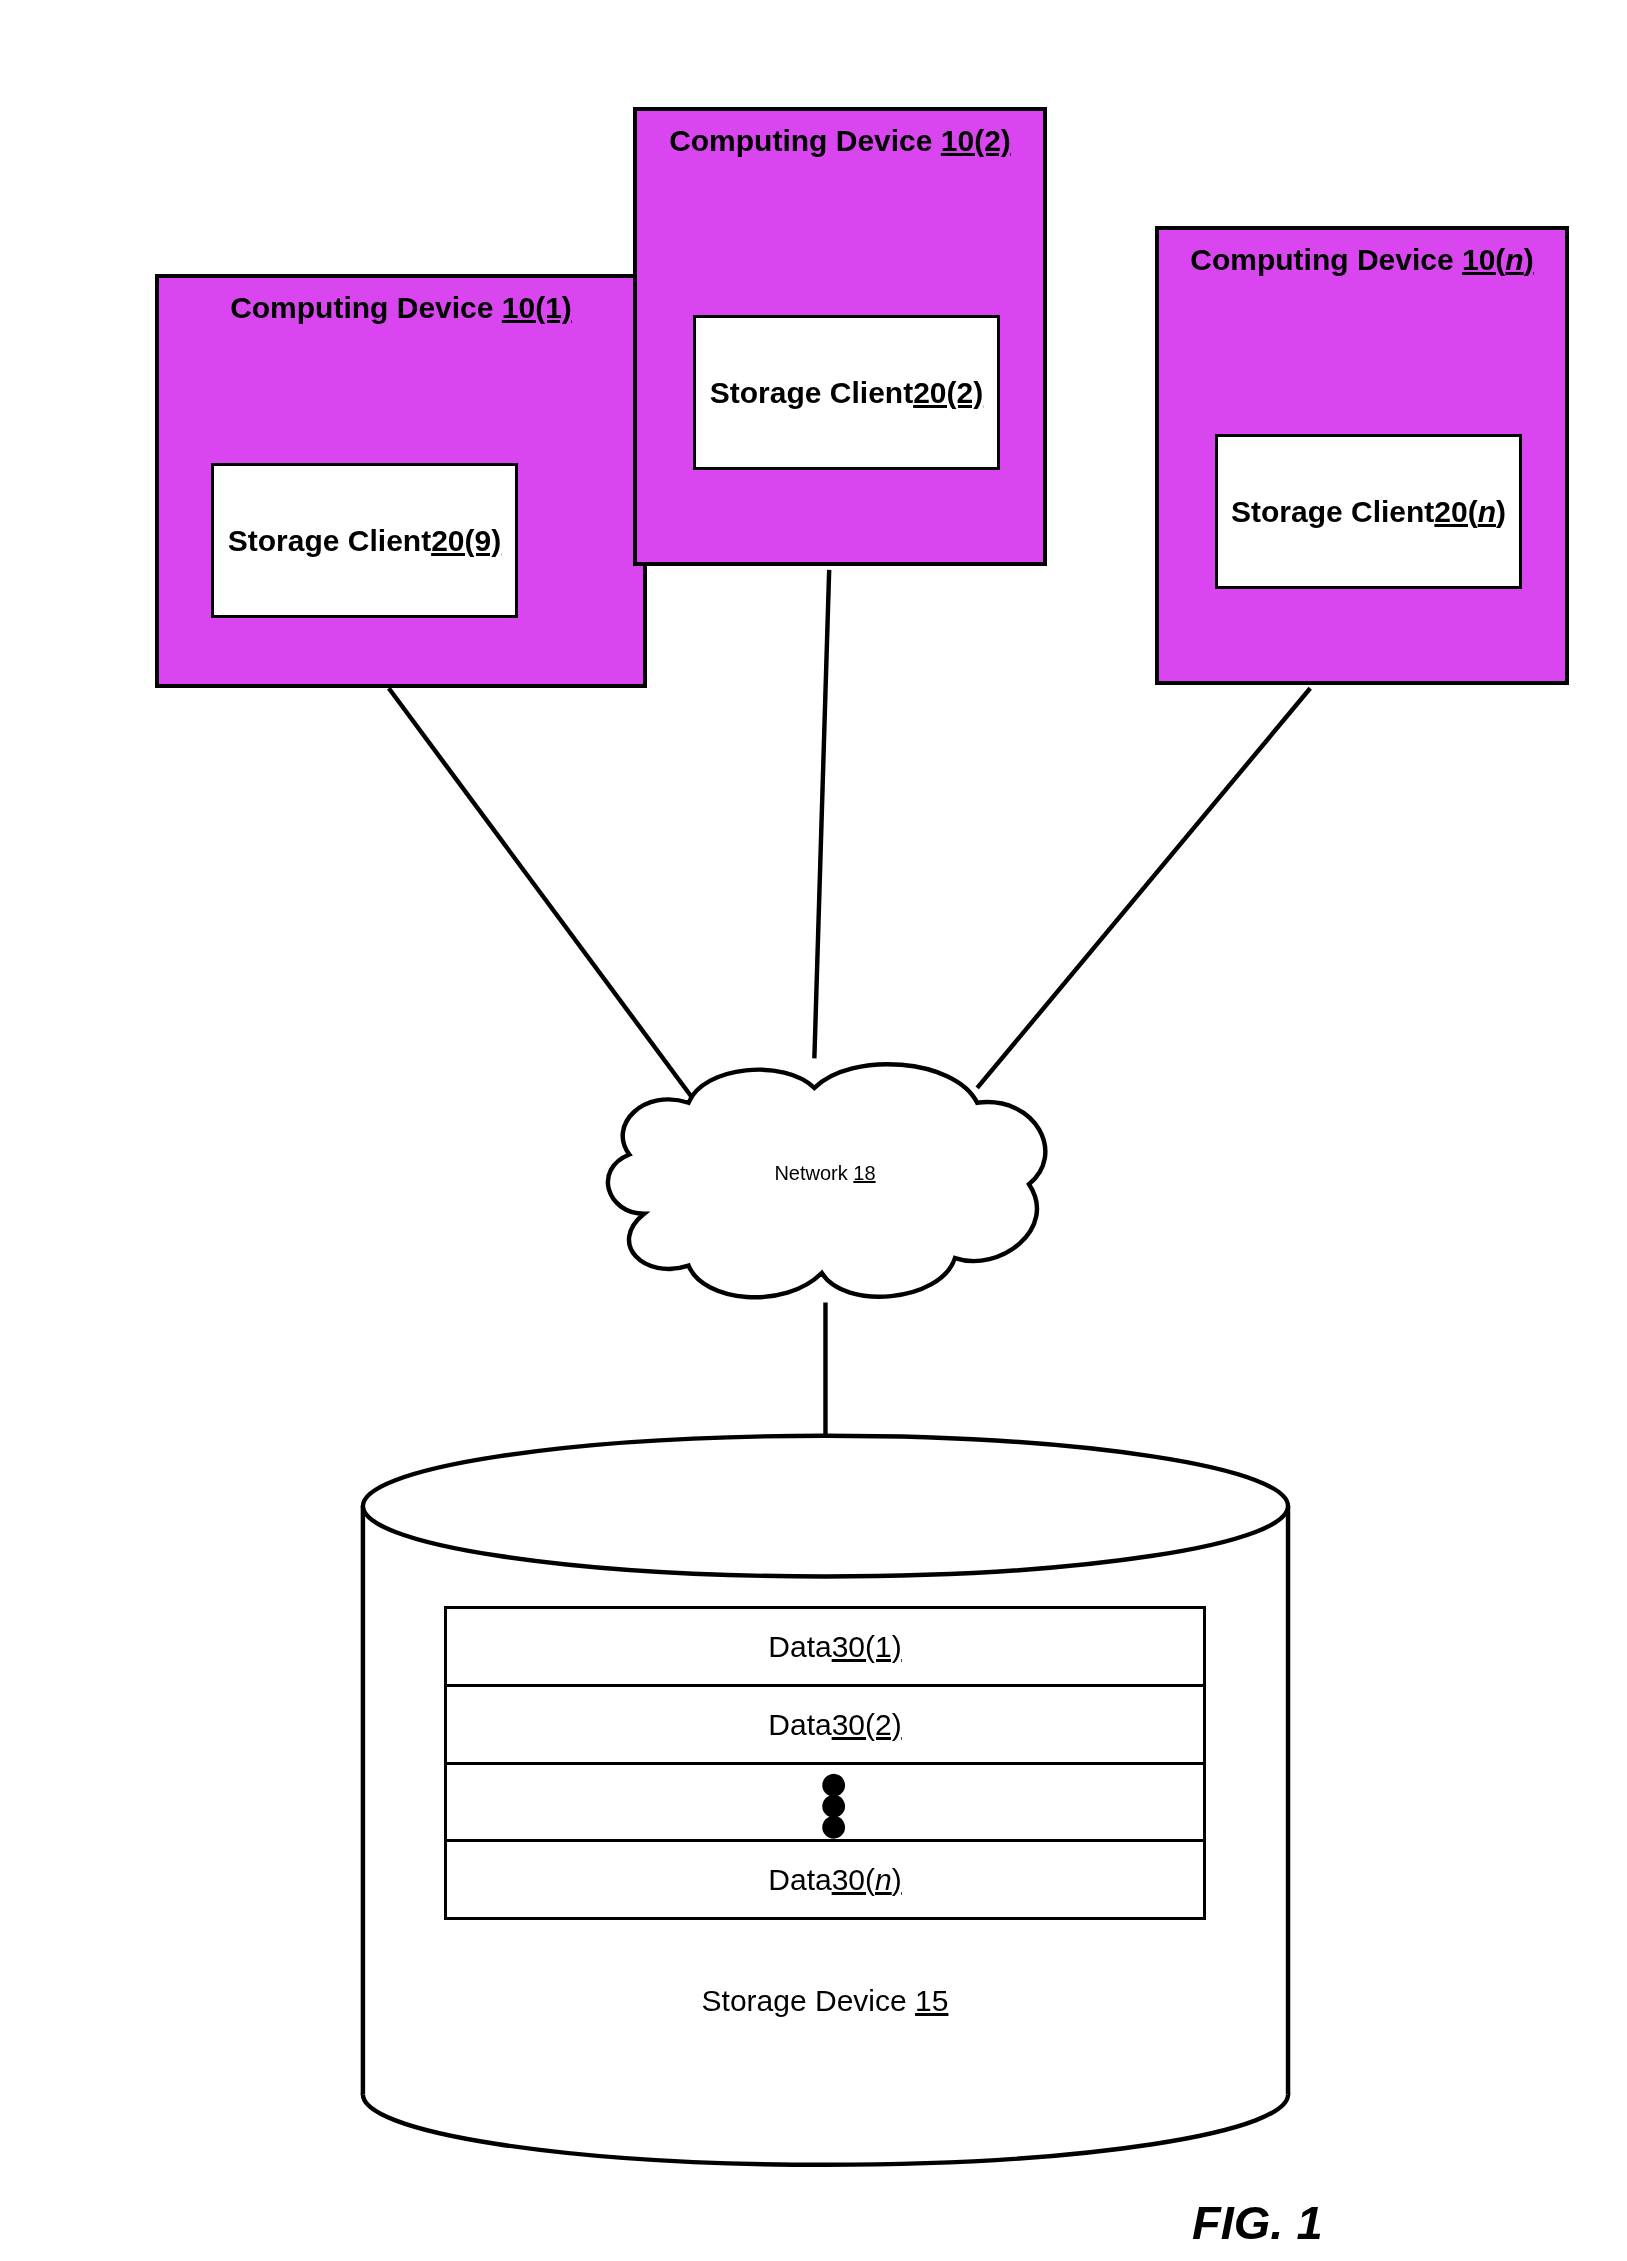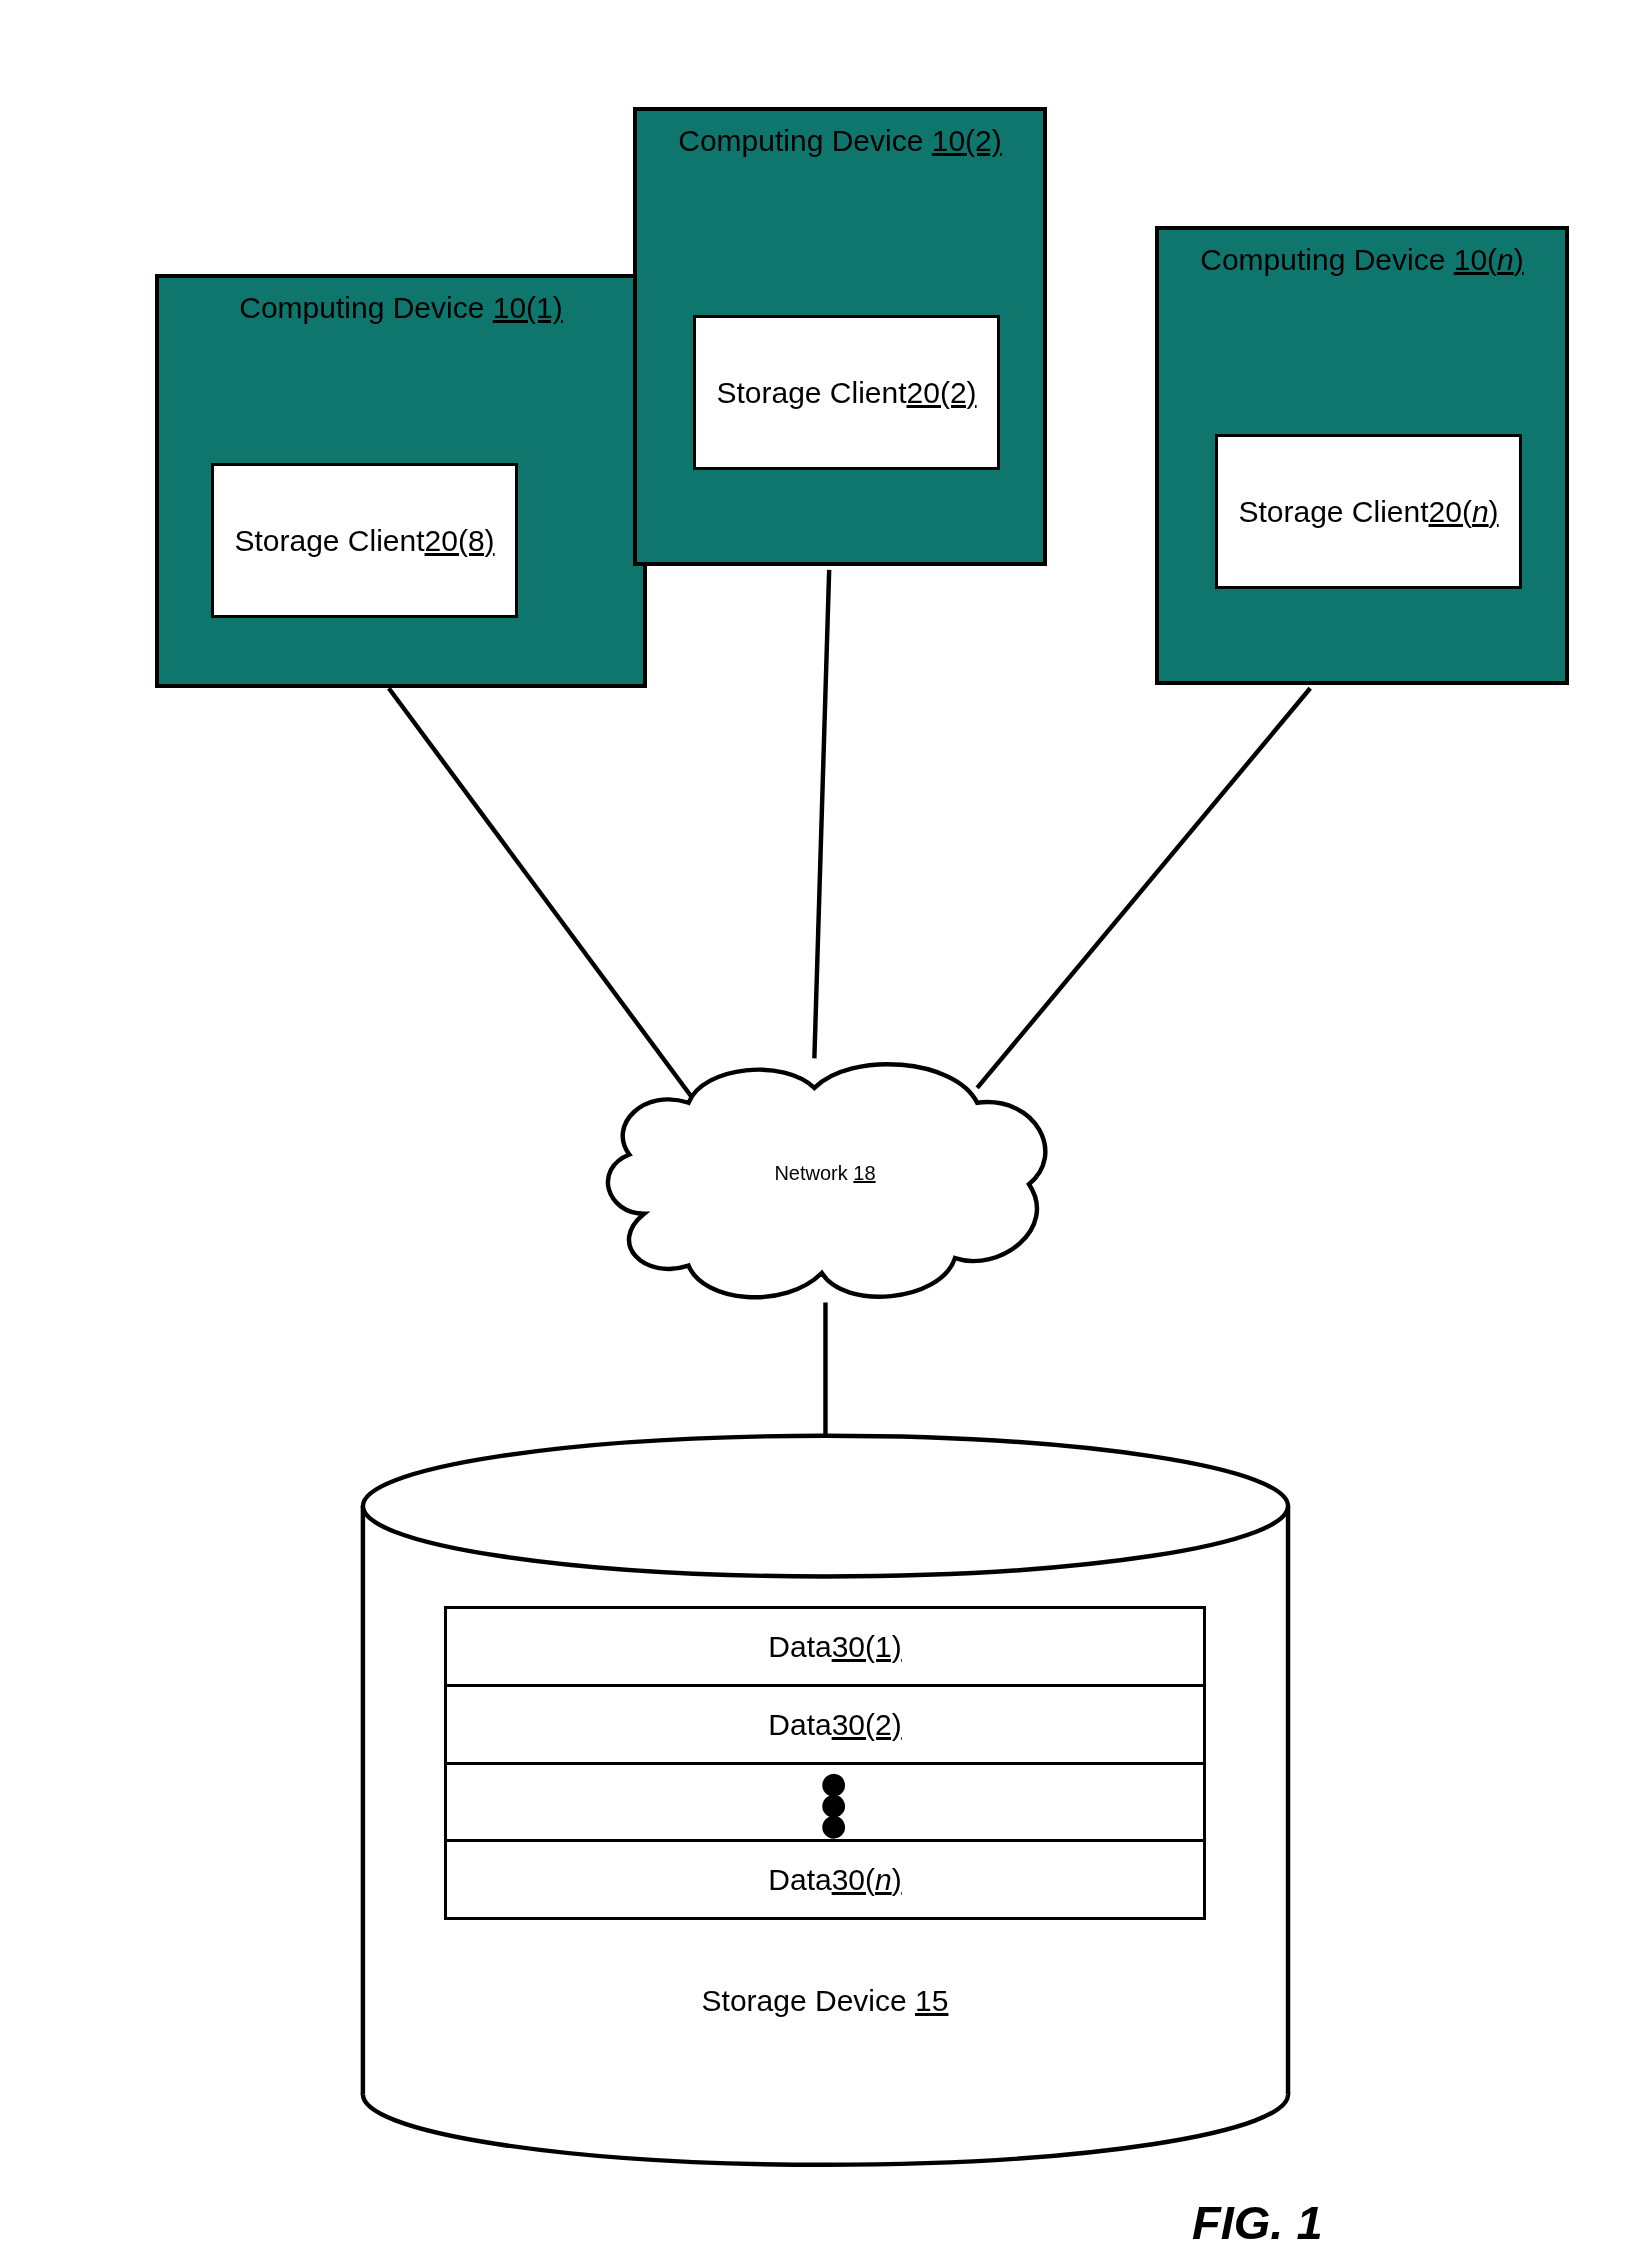--- a/index.html
+++ b/index.html
@@ -11,21 +11,22 @@
   .page {
     position: relative;
     width: 1628px;
     height: 2261px;
     background: #ffffff;
   }
   .box {
     position: absolute;
     border: 4.4px solid #000;
     box-sizing: border-box;
-    background: #0f766e;
+    background: #d946ef;
+    font-weight: bold;
   }
   .label {
     font-size: 30px;
     color: #000;
     text-align: center;
     white-space: nowrap;
   }
   .inner-box {
     position: absolute;
     border: 3.7px solid #000;
@@ -126,21 +127,21 @@
 
     <ellipse cx="1115" cy="2035" rx="625" ry="95" fill="#ffffff" stroke="#000" stroke-width="6"></ellipse>
   </svg>
 
   <div class="box" style="left:155px; top:274px; width:492px; height:414px;">
     <div class="device-title">
       <span>Computing Device </span><span class="ref">10(1)</span>
     </div>
     <div class="inner-box" style="left:52px; top:185px; width:307px; height:155px;">
       <div class="label">Storage Client</div>
-      <div class="label ref">20(8)</div>
+      <div class="label ref">20(9)</div>
     </div>
   </div>
 
   <div class="box" style="left:633px; top:107px; width:414px; height:459px;">
     <div class="device-title">
       <span>Computing Device </span><span class="ref">10(2)</span>
     </div>
     <div class="inner-box" style="left:56px; top:204px; width:307px; height:155px;">
       <div class="label">Storage Client</div>
       <div class="label ref">20(2)</div>

